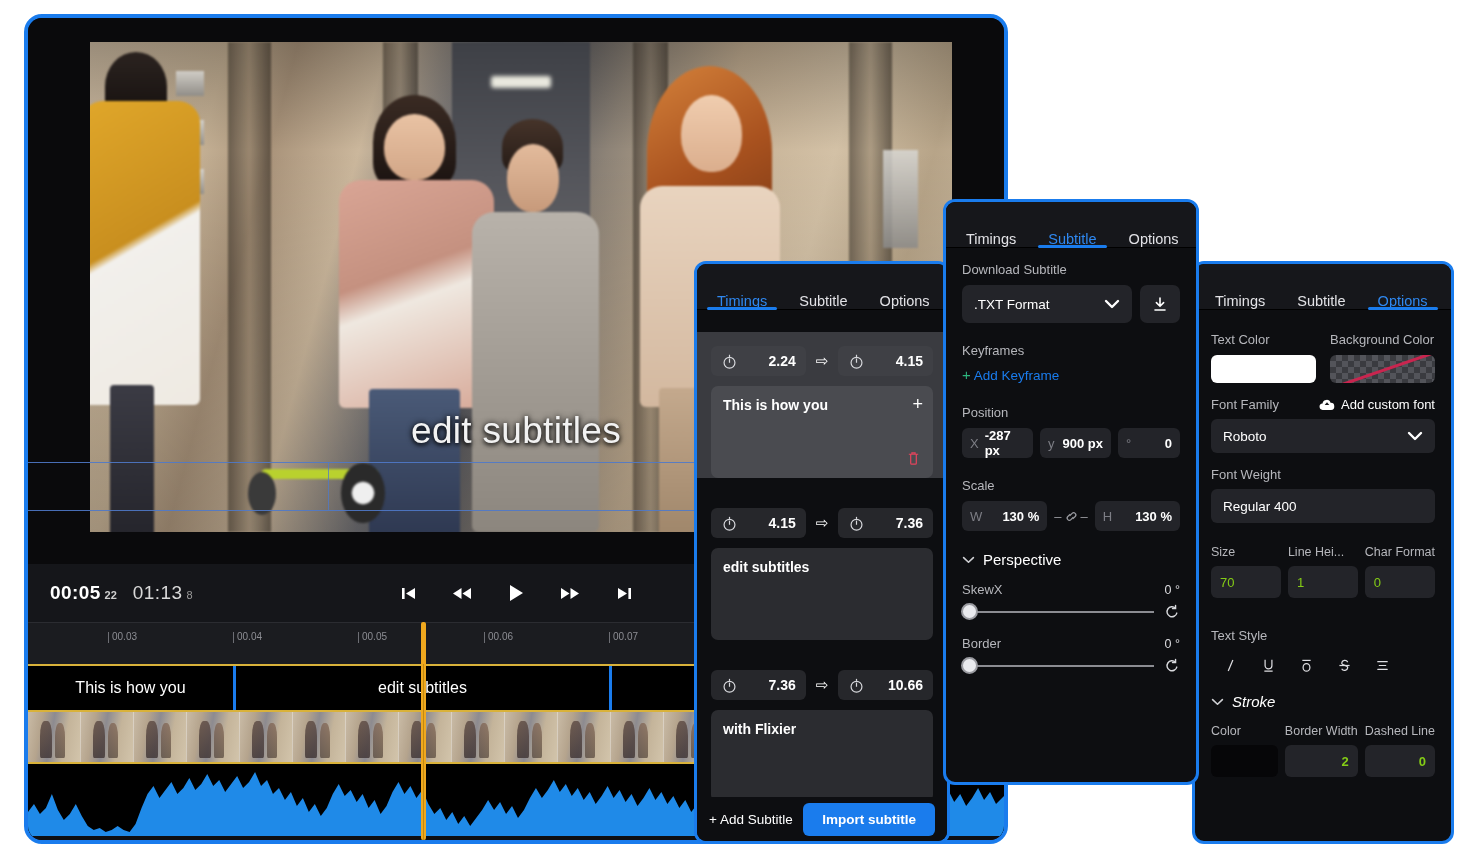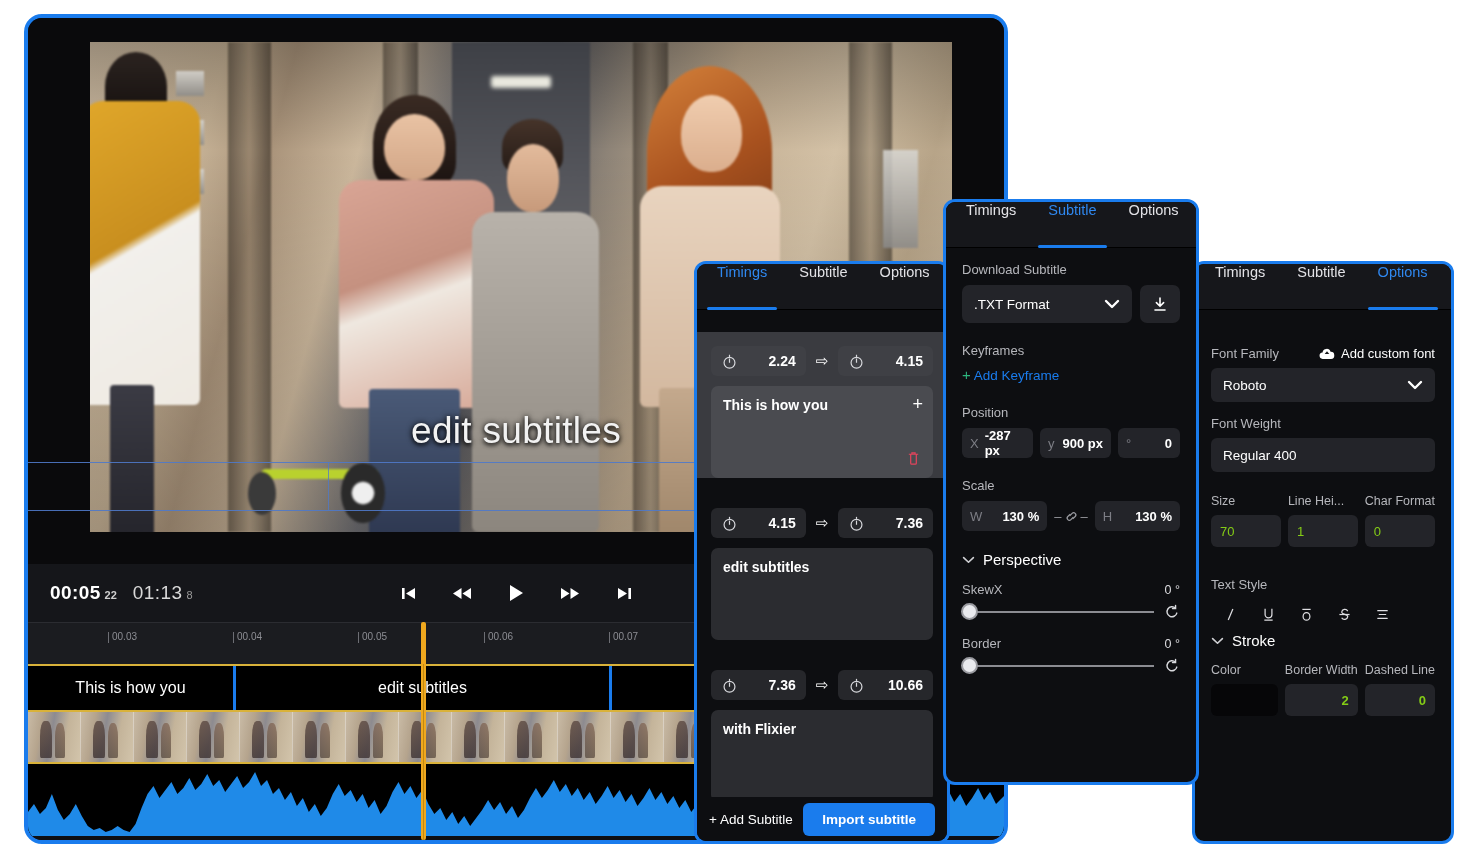--- a/index.html
+++ b/index.html
@@ -149,21 +149,21 @@
     overflow: hidden;
   }
   .panel-tabs {
     display: flex; align-items: center; gap: 0;
     height: 46px; padding: 0 4px;
     background: #16171b;
     border-bottom: 1px solid #000;
   }
   .tab {
     padding: 0 16px; height: 100%;
-    display:flex; align-items:flex-start; justify-content:center;
+    display:flex; align-items:flex-end; justify-content:center;
     color: #e2e2e6; font-size: 14.5px; cursor: pointer; position: relative;
   }
   .tab.active { color: #2f88f0; }
   .tab.active::after {
     content:""; position:absolute; left: 6px; right: 6px; bottom: -1px; height: 3px;
     background: #1a7ced; border-radius: 2px;
   }
   .panel-body { padding: 14px 16px; }
 
   .lbl { color: #b6b7bc; font-size: 13px; margin-bottom: 8px; }
@@ -686,20 +686,30 @@
         </div>
       <div class="tab">
           <span>Subtitle</span>
         </div>
       <div class="tab active">
           <span>Options</span>
         </div>
     </div>
 
     <div class="panel-body" style="padding-top:22px;">
+      <div class="opt-row2">
+        <div class="opt-col">
+          <div class="lbl">Text Color</div>
+          <div class="swatch white"></div>
+        </div>
+        <div class="opt-col">
+          <div class="lbl">Background Color</div>
+          <div class="swatch transparent"></div>
+        </div>
+      </div>
 
       <div class="inline-head">
         <span class="lh">Font Family</span>
         <span class="rh">
           <svg width="16" height="12" viewBox="0 0 18 13" fill="currentColor">
             <path d="M4.4 12 a3.6 3.6 0 0 1 -.4 -7.2 A4.6 4.6 0 0 1 13 4.1 a3.5 3.5 0 0 1 .5 7.9 Z"></path>
             <path d="M9 3.4 L11.6 6.6 H6.4 Z" fill="#16171b"></path>
           </svg>
           <span>Add custom font</span>
         </span>
@@ -769,21 +779,21 @@
               <path d="M3.6 9 h10.8"></path>
             </svg>
         </span>
         <span class="sic">
           <svg width="17" height="17" viewBox="0 0 18 18" fill="none" stroke="currentColor" stroke-width="1.3" stroke-linecap="round">
               <path d="M4 5 h10 M5.6 9 h6.8 M4 13 h10"></path>
             </svg>
         </span>
       </div>
 
-      <div class="section-head" style="margin-top:4px;">
+      <div class="section-head" style="margin-top:14px;font-style:italic;">
         <span class="cv">
           <svg width="13" height="8" viewBox="0 0 14 9" fill="none" stroke="currentColor" stroke-width="1.8" stroke-linecap="round" stroke-linejoin="round">
               <path d="M1.5 1.8 L7 7 L12.5 1.8"></path>
             </svg>
         </span>
         <span>Stroke</span>
       </div>
 
       <div class="triple sw-row">
         <div class="cell">

